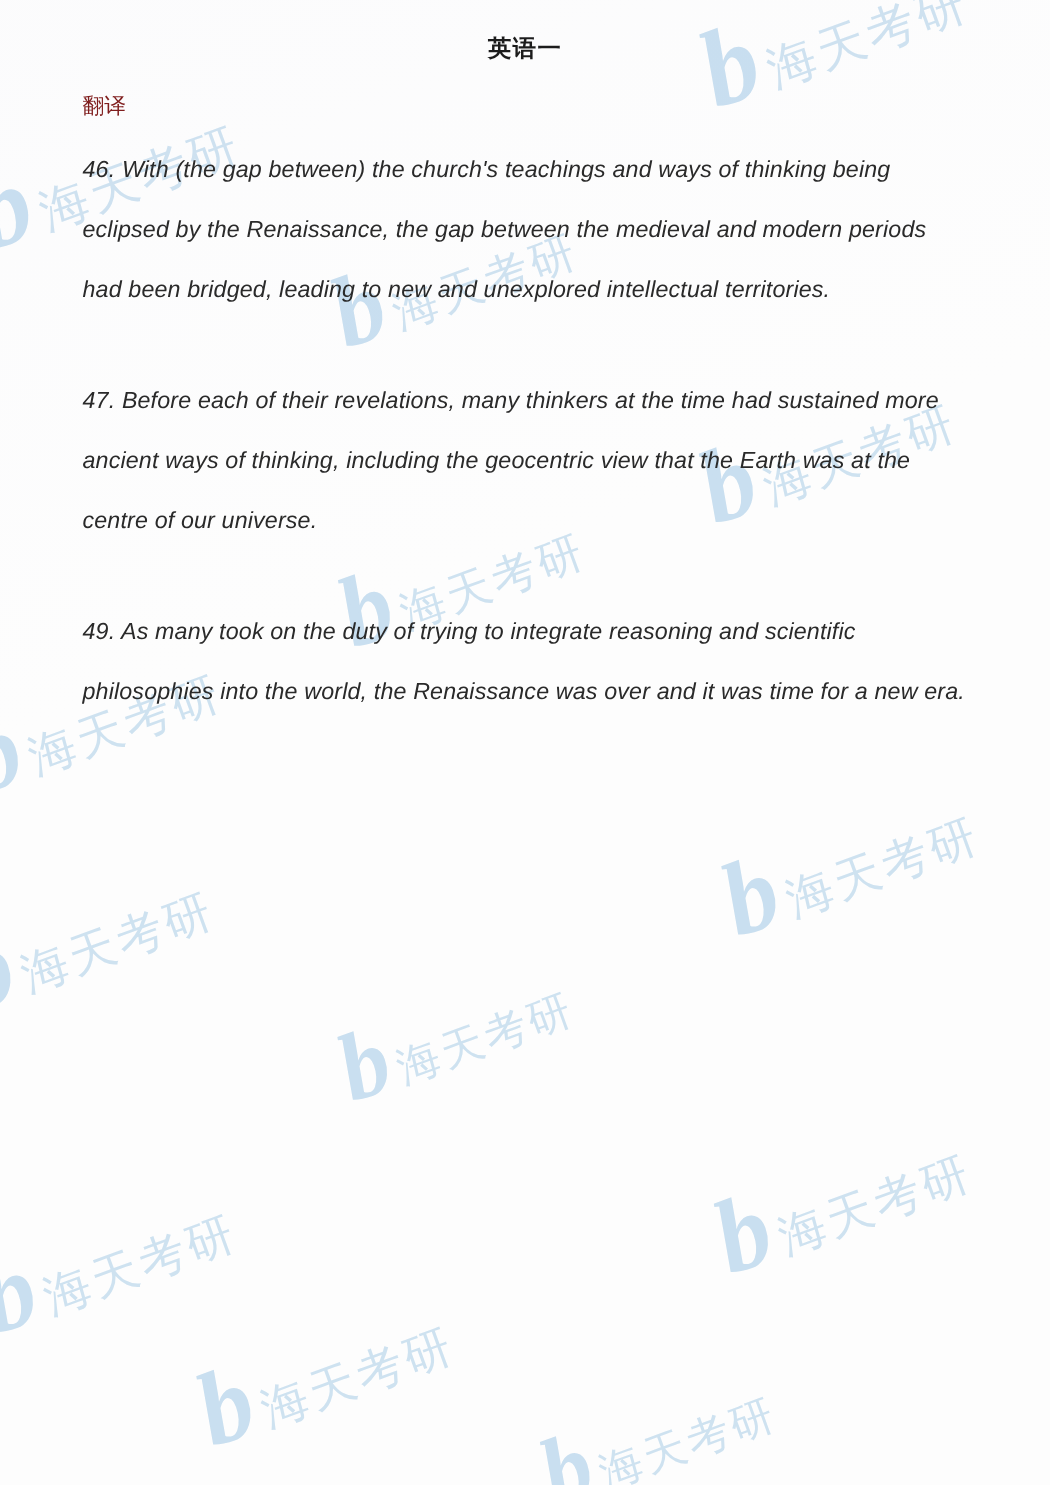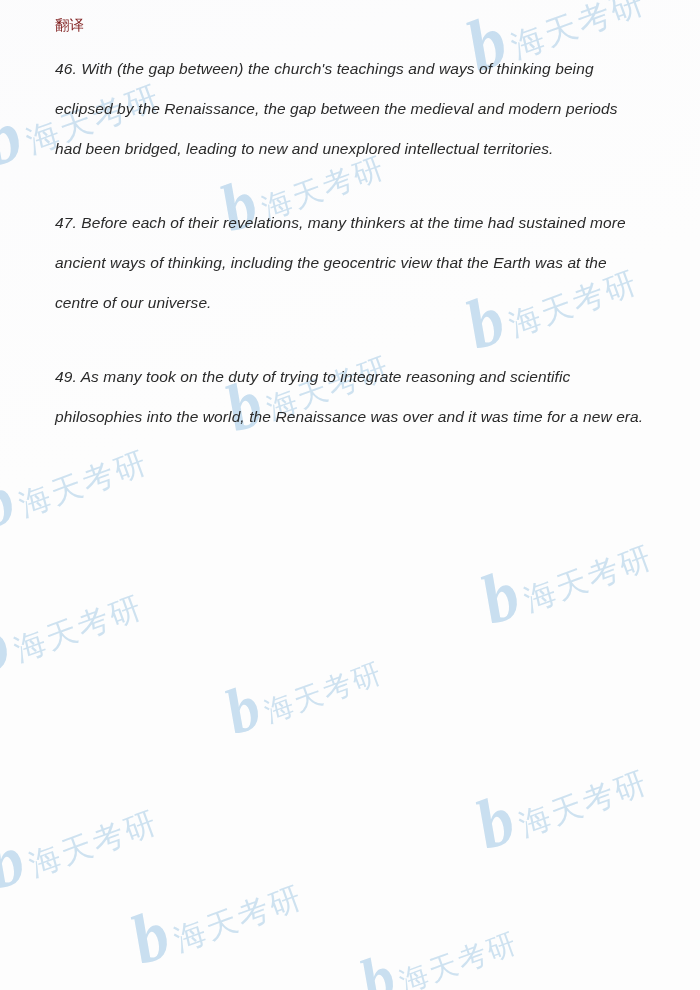--- a/index.html
+++ b/index.html
@@ -109,20 +109,21 @@
       <div class="wm" style="left: -40px; top: 615px; transform: rotate(-20deg) scale(1.2); transform-origin: left top; color: rgb(159, 195, 224);"><span class="wm-logo" style="font-size: 58px;">b</span><span class="wm-text" style="font-size: 26px; margin-left: 4px;">海天考研</span></div>
       <div class="wm" style="left: 215px; top: 680px; transform: rotate(-20deg) scale(1.1); transform-origin: left top; color: rgb(159, 195, 224);"><span class="wm-logo" style="font-size: 58px;">b</span><span class="wm-text" style="font-size: 26px; margin-left: 4px;">海天考研</span></div>
       <div class="wm" style="left: 465px; top: 790px; transform: rotate(-20deg) scale(1.2); transform-origin: left top; color: rgb(159, 195, 224);"><span class="wm-logo" style="font-size: 58px;">b</span><span class="wm-text" style="font-size: 26px; margin-left: 4px;">海天考研</span></div>
       <div class="wm" style="left: -25px; top: 830px; transform: rotate(-20deg) scale(1.2); transform-origin: left top; color: rgb(159, 195, 224);"><span class="wm-logo" style="font-size: 58px;">b</span><span class="wm-text" style="font-size: 26px; margin-left: 4px;">海天考研</span></div>
       <div class="wm" style="left: 120px; top: 905px; transform: rotate(-20deg) scale(1.2); transform-origin: left top; color: rgb(159, 195, 224);"><span class="wm-logo" style="font-size: 58px;">b</span><span class="wm-text" style="font-size: 26px; margin-left: 4px;">海天考研</span></div>
       <div class="wm" style="left: 350px; top: 950px; transform: rotate(-20deg) scale(1.1); transform-origin: left top; color: rgb(159, 195, 224);"><span class="wm-logo" style="font-size: 58px;">b</span><span class="wm-text" style="font-size: 26px; margin-left: 4px;">海天考研</span></div>
     </div>
 
   <div class="content">
 
+    <div class="doc-title">英语一</div>
 
     <div class="section-label">翻译</div>
 
     <p class="qa-item">46. With (the gap between) the church's teachings and ways of thinking being eclipsed by the Renaissance, the gap between the medieval and modern periods had been bridged, leading to new and unexplored intellectual territories.</p>
 
     <p class="qa-item">47. Before each of their revelations, many thinkers at the time had sustained more ancient ways of thinking, including the geocentric view that the Earth was at the centre of our universe.</p>
 
 
     <p class="qa-item">49. As many took on the duty of trying to integrate reasoning and scientific philosophies into the world, the Renaissance was over and it was time for a new era.</p>
 

